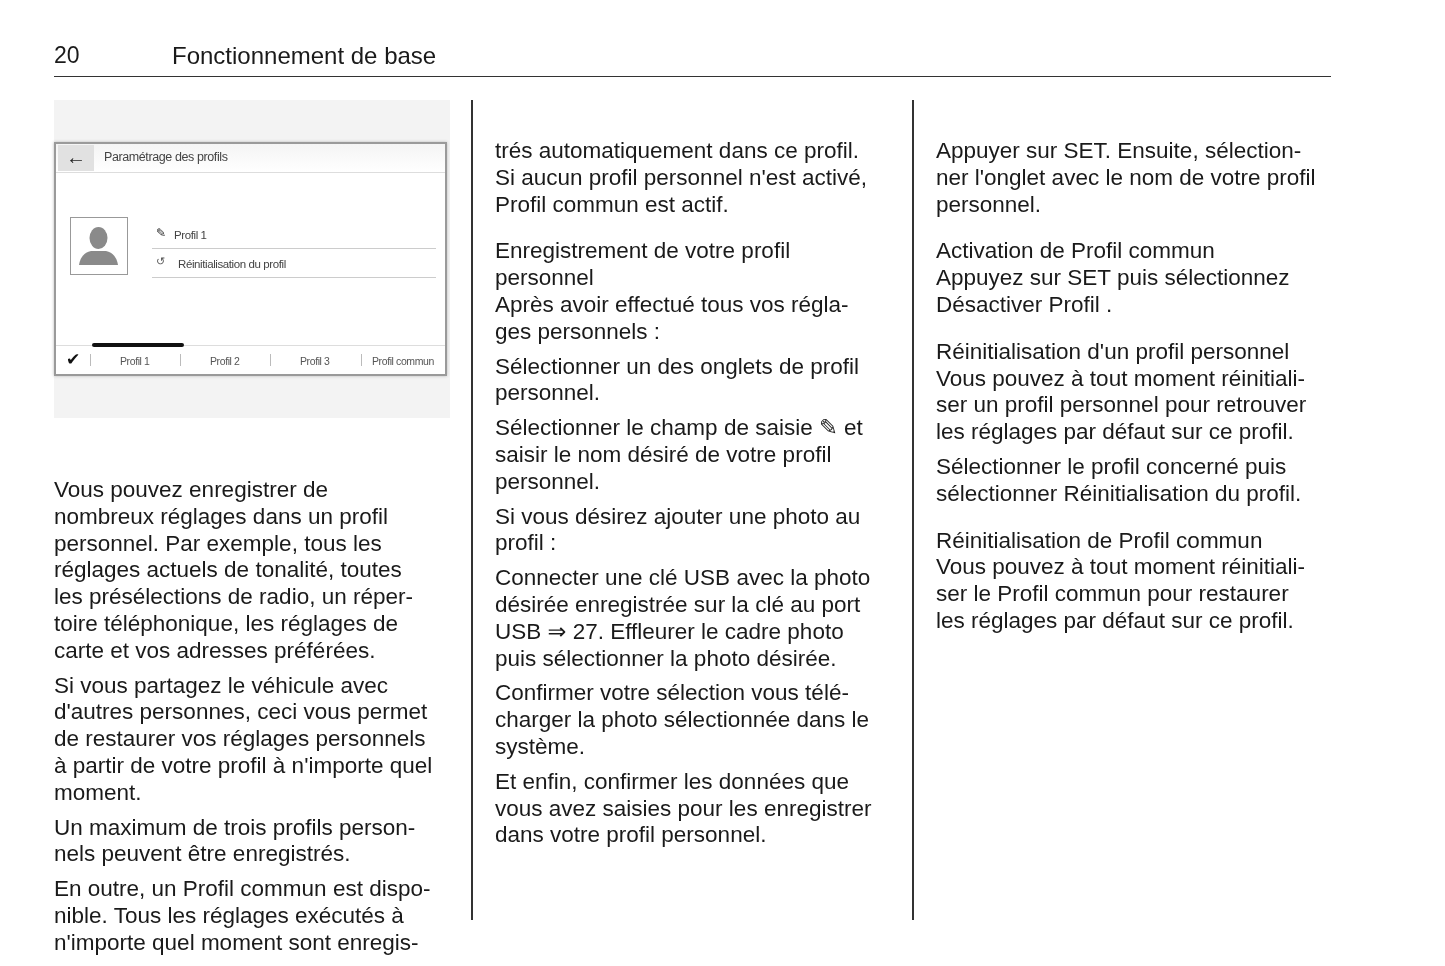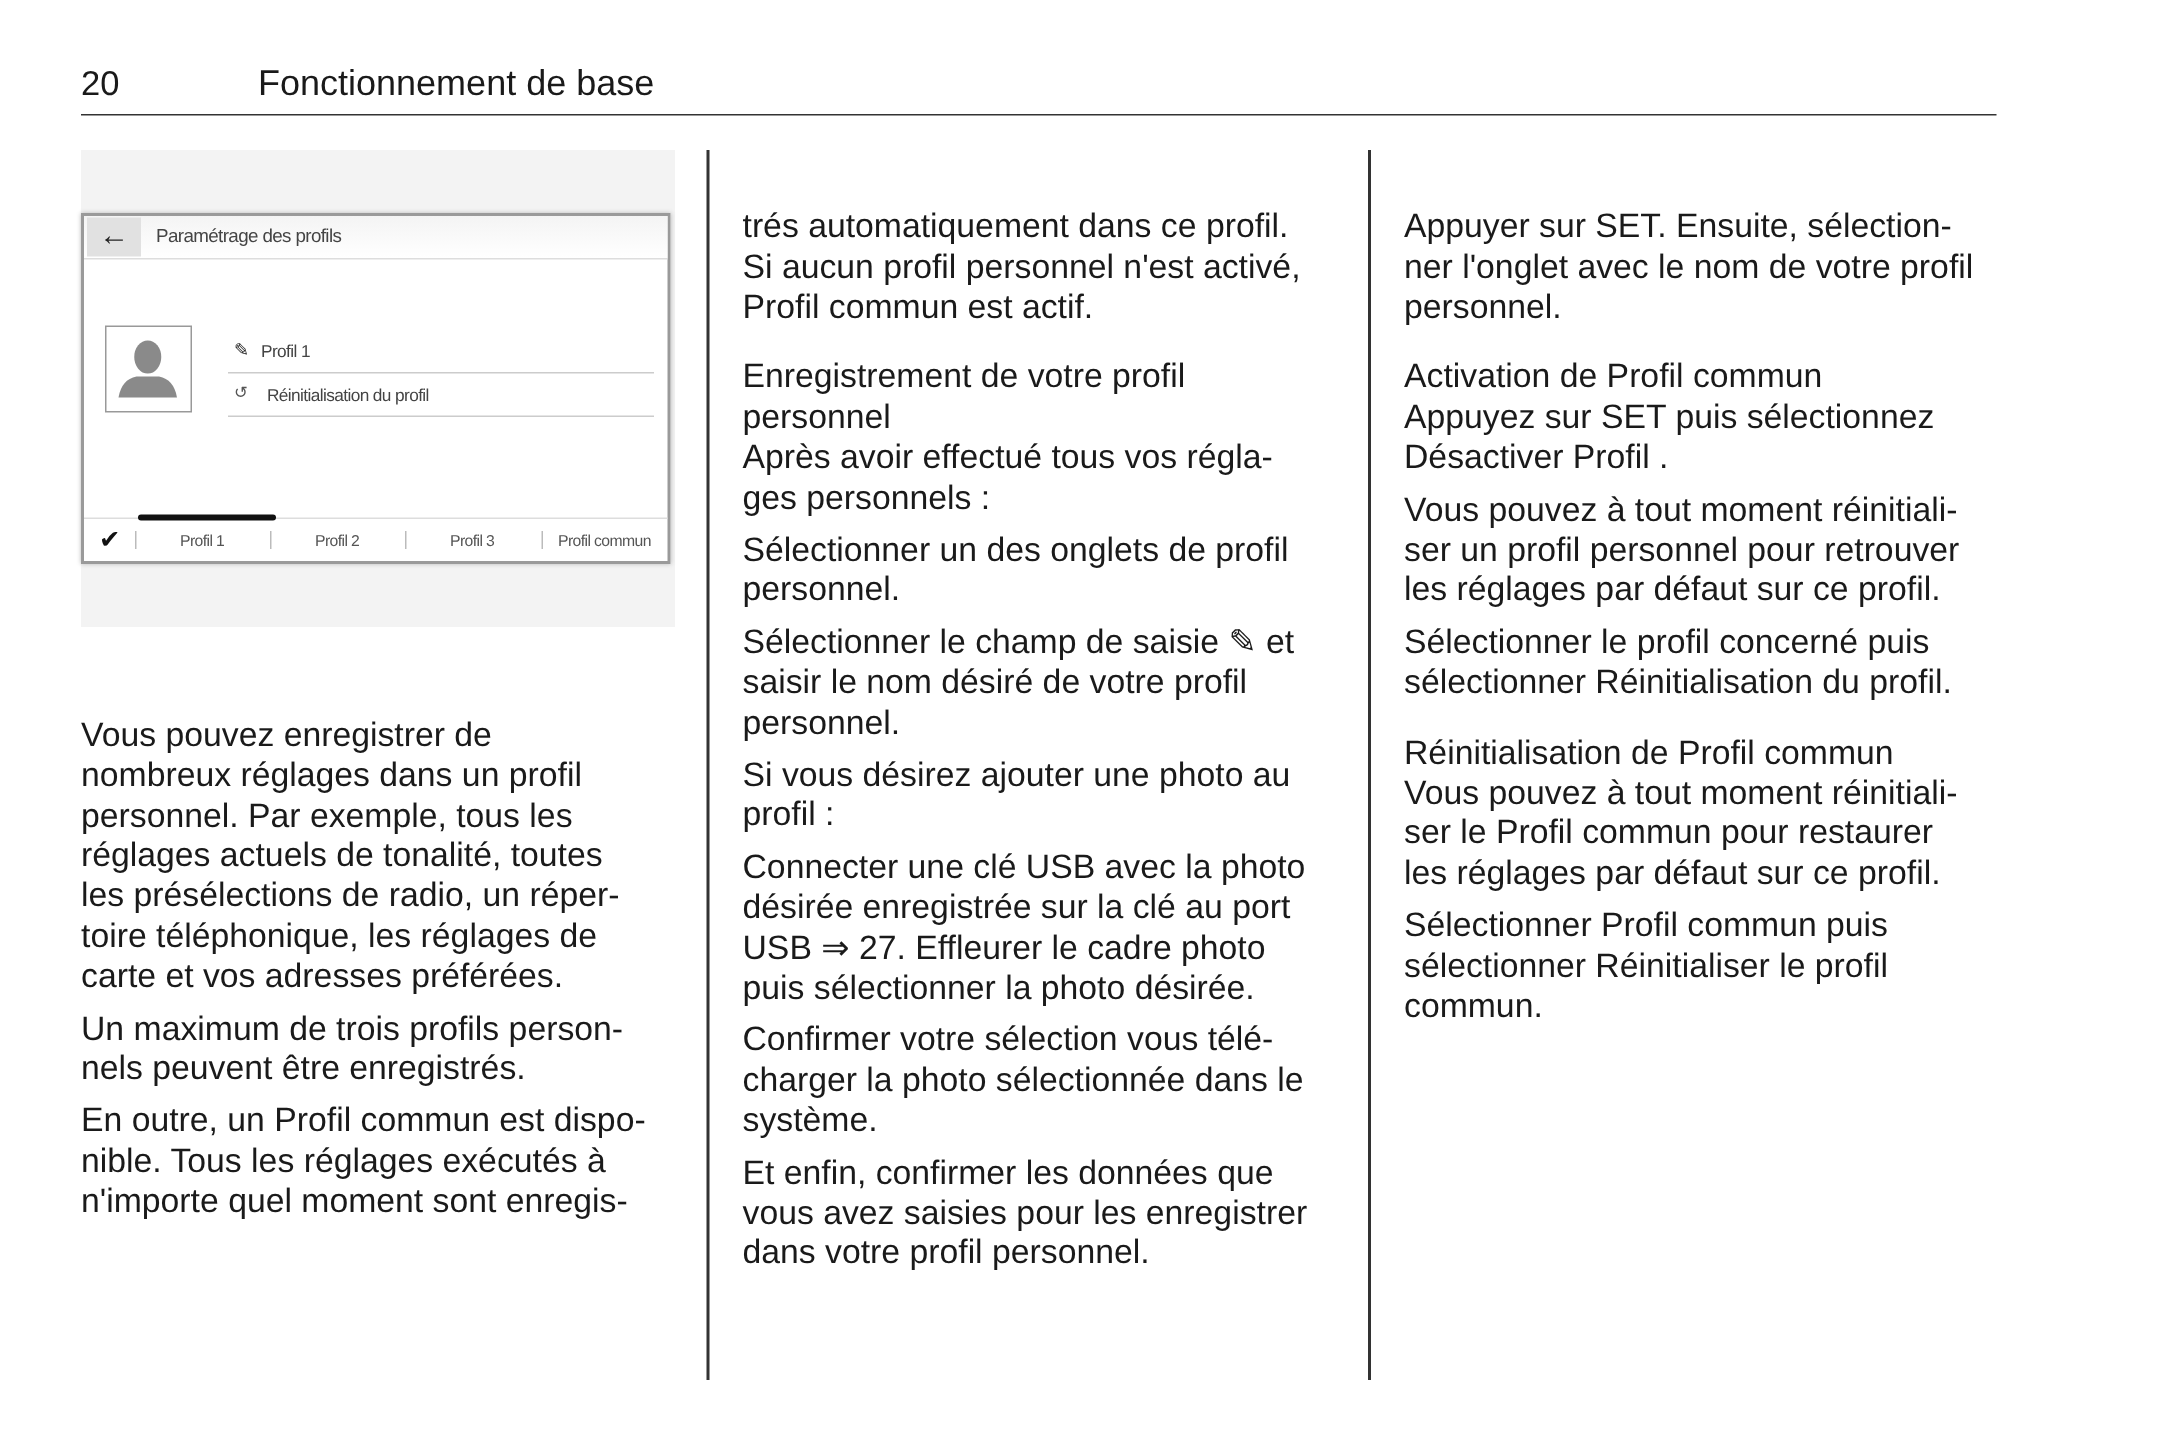--- a/index.html
+++ b/index.html
@@ -89,20 +89,25 @@
 </div>
 
 <div class="col col1">
   <p>Vous pouvez enregistrer de
 nombreux réglages dans un profil
 personnel. Par exemple, tous les
 réglages actuels de tonalité, toutes
 les présélections de radio, un réper-
 toire téléphonique, les réglages de
 carte et vos adresses préférées.</p>
+  <p>Si vous partagez le véhicule avec
+d'autres personnes, ceci vous permet
+de restaurer vos réglages personnels
+à partir de votre profil à n'importe quel
+moment.</p>
   <p>Un maximum de trois profils person-
 nels peuvent être enregistrés.</p>
   <p>En outre, un Profil commun est dispo-
 nible. Tous les réglages exécutés à
 n'importe quel moment sont enregis-</p>
 </div>
 
 <div class="vline" style="left:471px"></div>
 
 <div class="col col2">
@@ -134,25 +139,23 @@
 
 <div class="vline" style="left:912px"></div>
 
 <div class="col col3">
   <p>Appuyer sur SET. Ensuite, sélection-
 ner l'onglet avec le nom de votre profil
 personnel.</p>
   <p class="h gap">Activation de Profil commun</p>
   <p>Appuyez sur SET puis sélectionnez
 Désactiver Profil .</p>
+  <p class="h gap">Réinitialisation d'un profil personnel</p>
   <p>Vous pouvez à tout moment réinitiali-
 ser un profil personnel pour retrouver
 les réglages par défaut sur ce profil.</p>
   <p>Sélectionner le profil concerné puis
 sélectionner Réinitialisation du profil.</p>
   <p class="h gap">Réinitialisation de Profil commun</p>
   <p>Vous pouvez à tout moment réinitiali-
 ser le Profil commun pour restaurer
 les réglages par défaut sur ce profil.</p>
-  <p>Sélectionner Profil commun puis
-sélectionner Réinitialiser le profil
-commun.</p>
 </div>
 
 </body></html>

